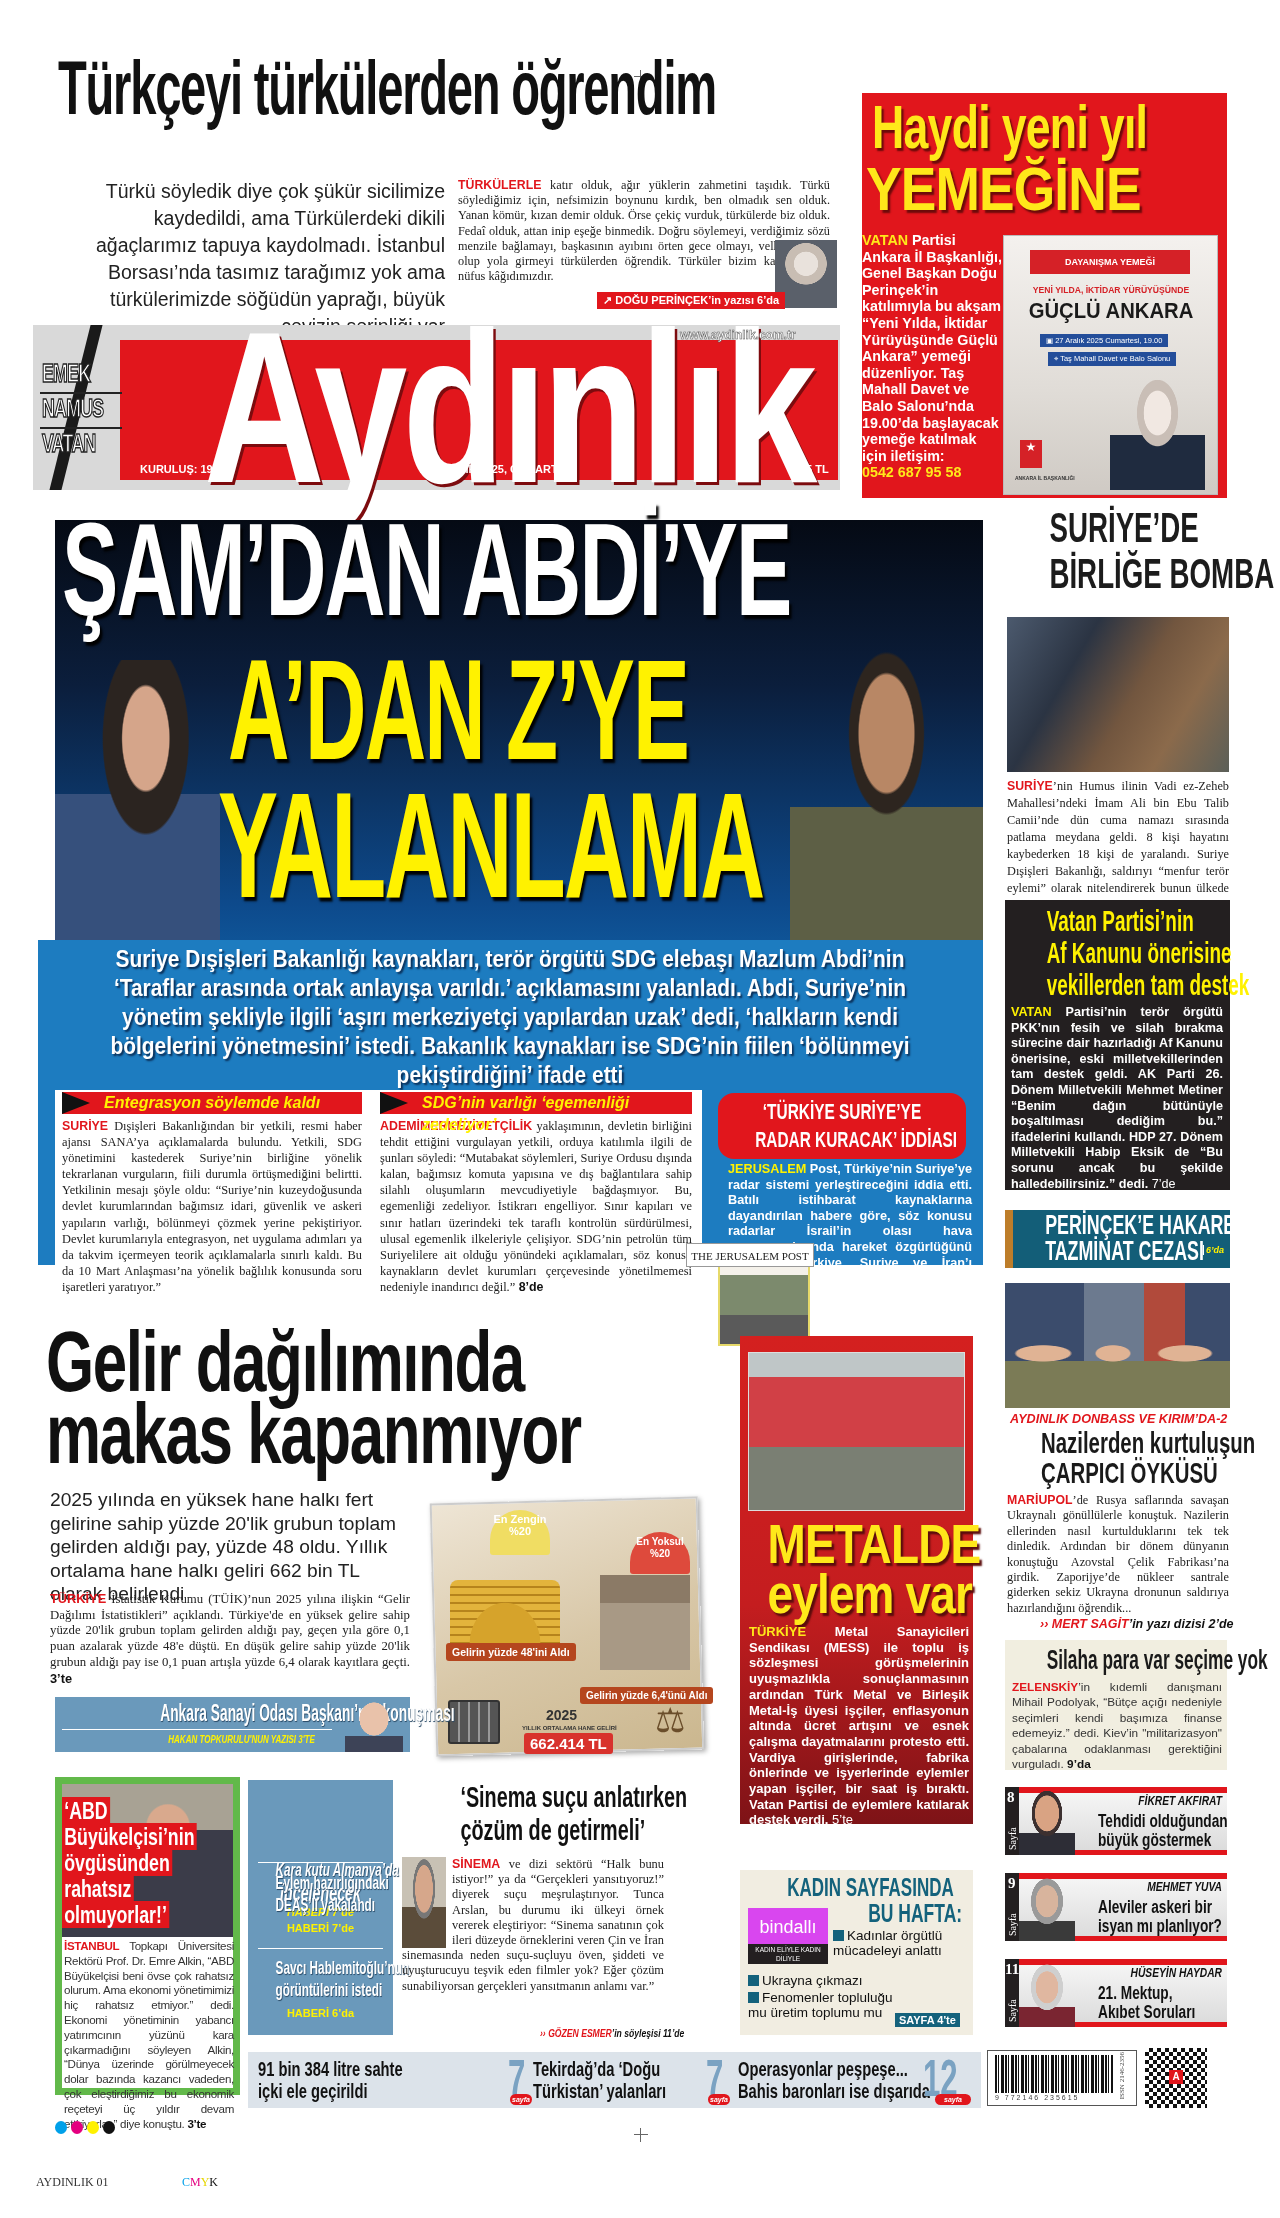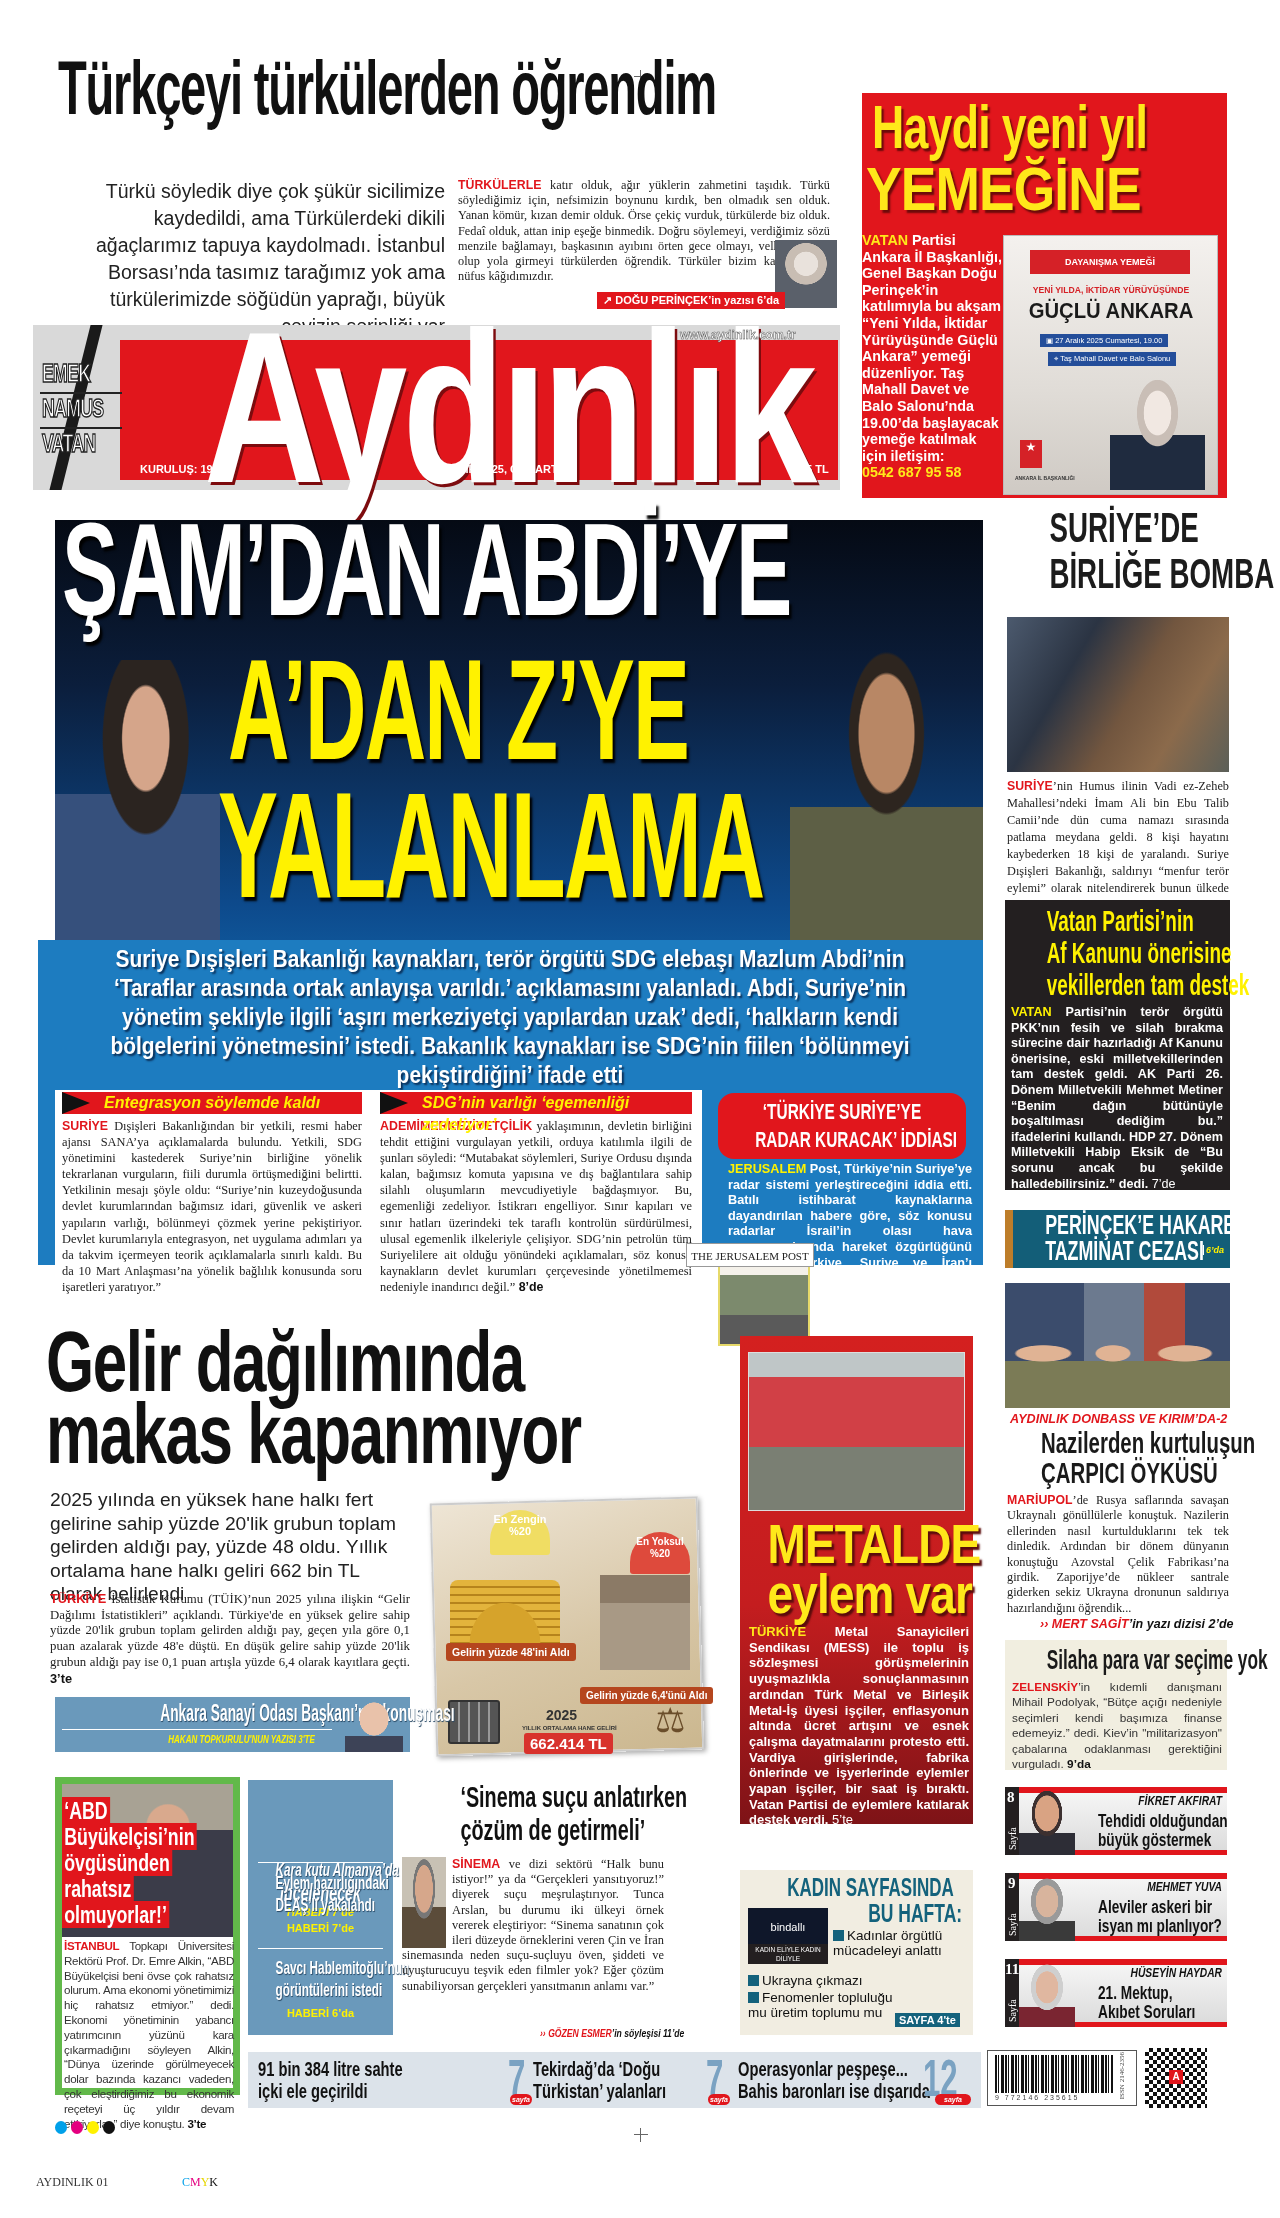--- a/index.html
+++ b/index.html
@@ -148,21 +148,21 @@
   #metal-h1 { left: 748px; top: 1518px; width: 217px; text-align: center; font-size: 56px; line-height: 52px; color: #ffe81a; font-weight: 900; transform: scaleX(0.82); transform-origin: center top; white-space: nowrap; text-shadow: 3px 3px 2px #5a0c0c; }
   #metal-h2 { left: 748px; top: 1568px; width: 217px; text-align: center; font-size: 56px; line-height: 52px; color: #ffe81a; font-weight: 900; transform: scaleX(0.82); transform-origin: center top; white-space: nowrap; text-shadow: 3px 3px 2px #5a0c0c; }
   #metal-body { left: 749px; top: 1624px; width: 220px; font-size: 13px; line-height: 15.7px; color: #fff; font-weight: 700; text-align: justify; }
   #metal-body .lead { color: #ffe81a; }
   #metal-body .ref { font-weight: 400; }
 
   
   #kadin-box { left: 740px; top: 1870px; width: 233px; height: 165px; background: #f1ede1; }
   #kadin-h1 { left: 748px; top: 1874px; font-size: 25px; line-height: 26px; color: #14627c; font-weight: 900; transform: scaleX(0.68); white-space: nowrap; }
   #kadin-h2 { left: 848px; top: 1900px; font-size: 25px; line-height: 26px; color: #14627c; font-weight: 900; transform: scaleX(0.7); white-space: nowrap; }
-  #bindalli { left: 748px; top: 1908px; width: 80px; height: 55px; background: #0f172a; color: #fff; font-size: 11px; text-align: center; line-height: 38px; }
+  #bindalli { left: 748px; top: 1908px; width: 80px; height: 55px; background: #d946ef; color: #fff; font-size: 18px; text-align: center; line-height: 38px; }
   #bindalli-tag { left: 748px; top: 1944px; width: 80px; height: 20px; background: #231f20; color: #fff; font-size: 6.5px; text-align: center; line-height: 9px; padding-top: 1px; }
   .kadin-item { font-size: 13.5px; line-height: 15.2px; color: #111; }
   .kadin-item .sq { display: inline-block; width: 11px; height: 11px; background: #14627c; margin-right: 3px; vertical-align: -1px; }
   #kadin-ref { left: 895px; top: 2013px; background: #14627c; color: #fff; font-size: 11px; font-weight: 700; padding: 1px 4px; }
 
   
   #ist-box { left: 55px; top: 1777px; width: 185px; height: 318px; background: #fff; border: 7px solid #62b94a; }
   #ist-photo { left: 62px; top: 1784px; width: 171px; height: 153px; background: radial-gradient(ellipse at 62% 28%, #d9a98d 0 14%, transparent 15%), linear-gradient(180deg, #a8a294 0 30%, #3b3c49 30%); }
   #ist-h { left: 62px; top: 1798px; width: 120px; font-size: 24px; line-height: 26px; color: #fff; font-weight: 900; transform: scaleX(0.74); transform-origin: left top; }
   #ist-h span { background: #e1161c; padding: 0 3px; box-decoration-break: clone; -webkit-box-decoration-break: clone; }

